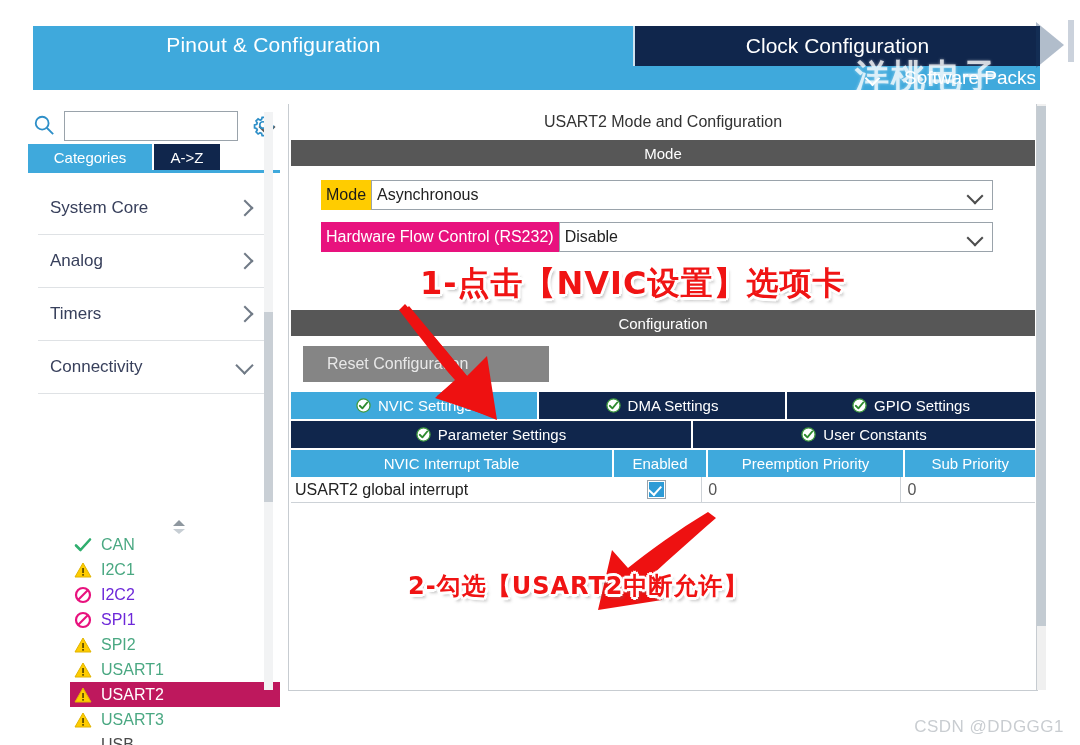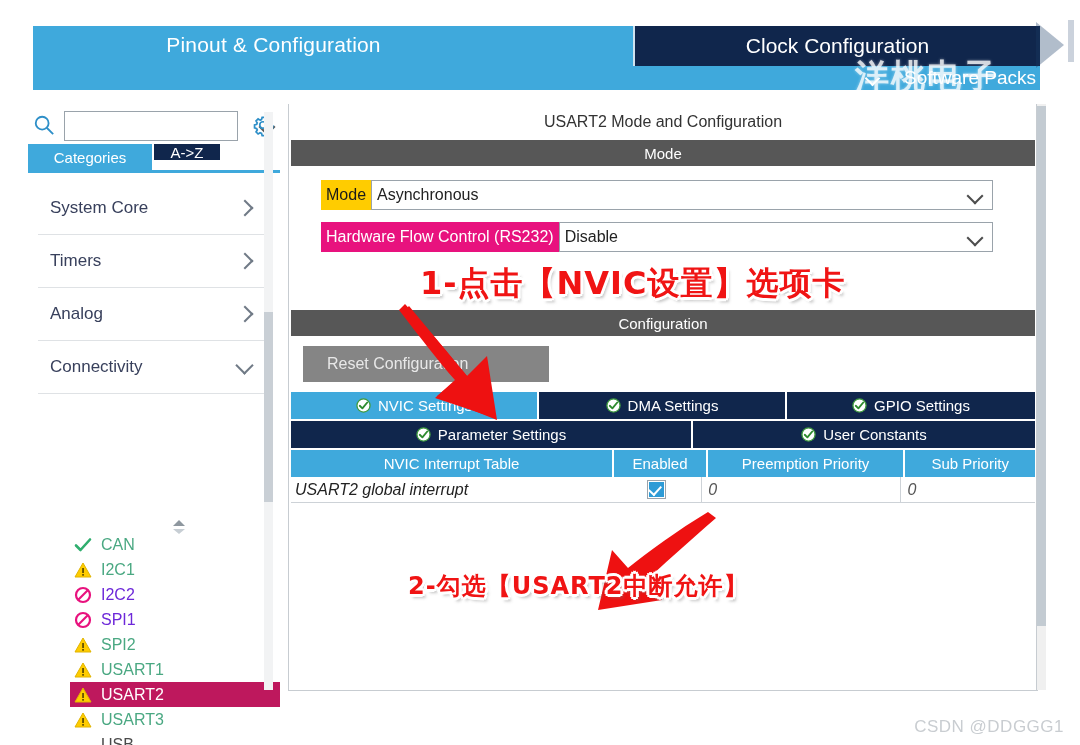--- a/index.html
+++ b/index.html
@@ -84,21 +84,21 @@
   #sidebar-tabs{
     position:absolute;left:0;top:44px;width:252px;height:26px;
     border-bottom:3px solid #3FA9DC;
   }
   #tab-categories{
     position:absolute;left:0;top:0;width:124px;height:26px;
     background:#3FA9DC;color:#fff;font-size:15px;
     display:flex;align-items:center;justify-content:center;
   }
   #tab-az{
-    position:absolute;left:126px;top:0;width:66px;height:16px;
+    position:absolute;left:126px;top:0;width:66px;height:26px;
     background:#10264C;color:#fff;font-size:15px;
     display:flex;align-items:center;justify-content:center;
   }
 
   #category-list{position:absolute;left:10px;top:82px;width:232px;}
   .cat-row{
     position:relative;height:52px;
     border-bottom:1px solid #dfe2e5;
     display:flex;align-items:center;
   }
@@ -193,21 +193,21 @@
     border-right:2px solid #ffffff;
   }
   #nvic-head > div:last-child{border-right:none;}
   .col-name{width:322px;}
   .col-en{width:92px;}
   .col-pre{width:196px;}
   .col-sub{width:130px;text-align:right;}
   #nvic-row{display:flex;height:26px;}
   #nvic-row > div{
     border-right:1px solid #cdd2d7;border-bottom:1px solid #cdd2d7;
-    display:flex;align-items:center;font-size:16px;color:#222;font-style:italic;
+    display:flex;align-items:center;font-size:16px;color:#222;
   }
   #nvic-row > div:last-child{border-right:none;}
   #nvic-row .col-name{padding-left:4px;border-right:none;}
   #nvic-row .col-en{justify-content:center;}
   #nvic-row .col-pre,#nvic-row .col-sub{padding-left:6px;color:#555;}
   .checkbox-on{
     width:17px;height:17px;background:#ffffff;border:1px solid #9aa3ab;
     position:relative;display:block;
   }
   .checkbox-on::after{
@@ -297,25 +297,25 @@
       <span>A-&gt;Z</span>
     </div>
   </div>
 
   <div id="category-list">
     <div class="cat-row">
       <span class="cat-label">System Core</span>
       <span class="cat-arrow right"></span>
     </div>
     <div class="cat-row">
+      <span class="cat-label">Analog</span>
+      <span class="cat-arrow right"></span>
+    </div>
+    <div class="cat-row">
       <span class="cat-label">Timers</span>
-      <span class="cat-arrow right"></span>
-    </div>
-    <div class="cat-row">
-      <span class="cat-label">Analog</span>
       <span class="cat-arrow right"></span>
     </div>
     <div class="cat-row">
       <span class="cat-label">Connectivity</span>
       <span class="cat-arrow down"></span>
     </div>
   </div>
 
   <svg id="collapse-handle" viewBox="0 0 22 18">
     <path d="M11 2 L17 8 L5 8 Z" fill="#8e979f"></path>

